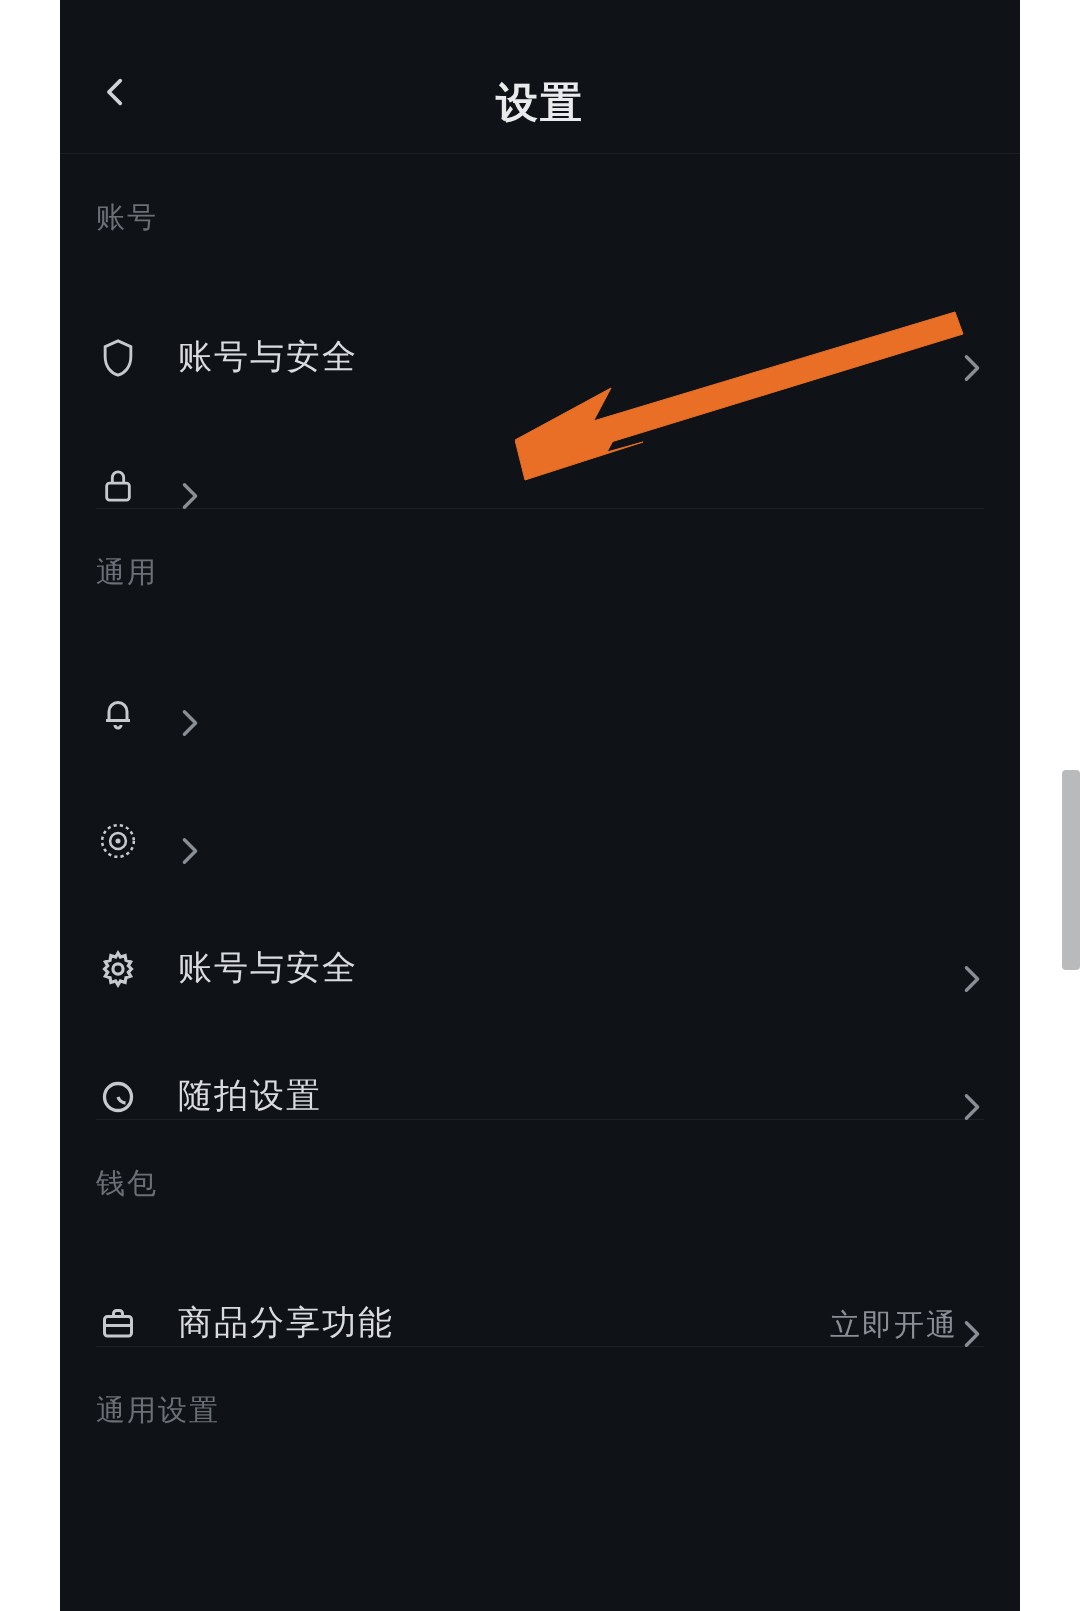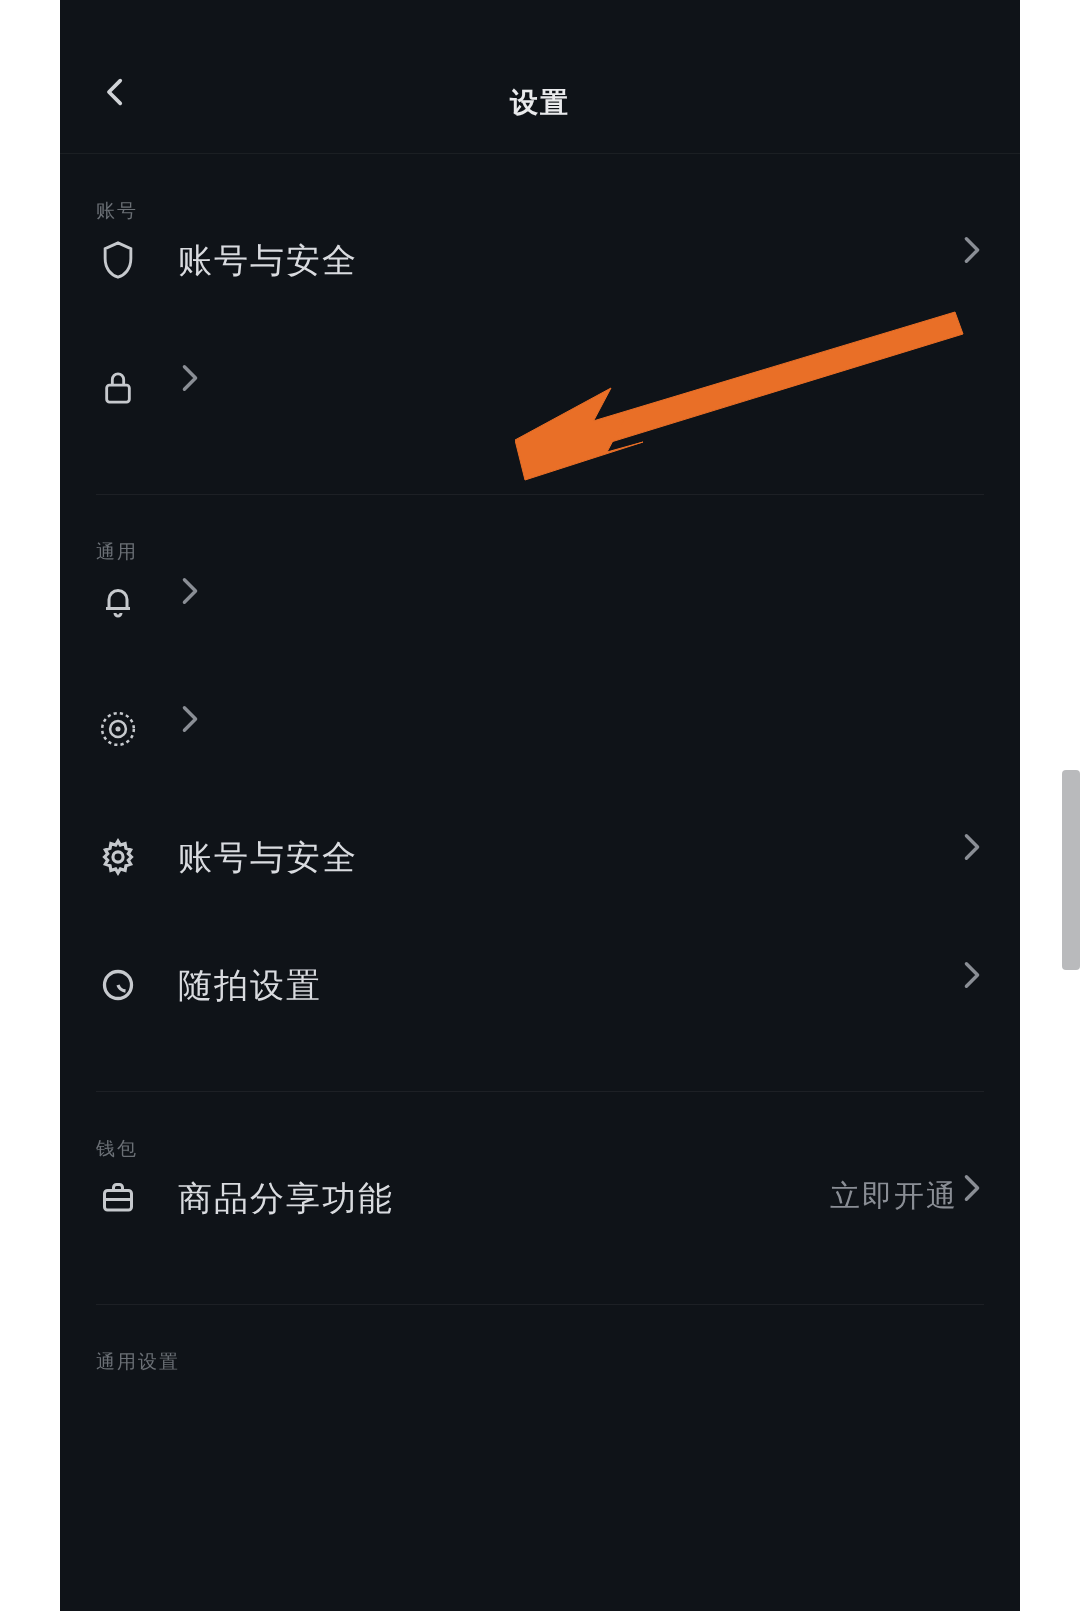--- a/index.html
+++ b/index.html
@@ -35,44 +35,44 @@
     height:48px;
     display:flex;
     align-items:center;
     justify-content:center;
     cursor:pointer;
   }
   .back-btn svg{stroke:#d0d3d7;}
   .title{
     text-align:center;
     color:#e9eaec;
-    font-size:28px;
+    font-size:42px;
     font-weight:600;
     line-height:154px;
     margin:0;
     letter-spacing:2px;
   }
   
   .section{
     padding:0 36px;
   }
   .section-divider{
     height:1px;
     background:rgba(255,255,255,0.06);
     margin:0 36px;
   }
   .section-header{
     color:#6b7076;
-    font-size:19px;
+    font-size:29px;
     padding:44px 0 14px 0;
     letter-spacing:2px;
   }
   .row{
     display:flex;
-    align-items:flex-start;
+    align-items:flex-end;
     height:128px;
     cursor:pointer;
     font-family:Liberation Serif, serif;
   }
   .row .icon-slot{
     width:44px;
     height:44px;
     display:flex;
     align-items:center;
     justify-content:center;

